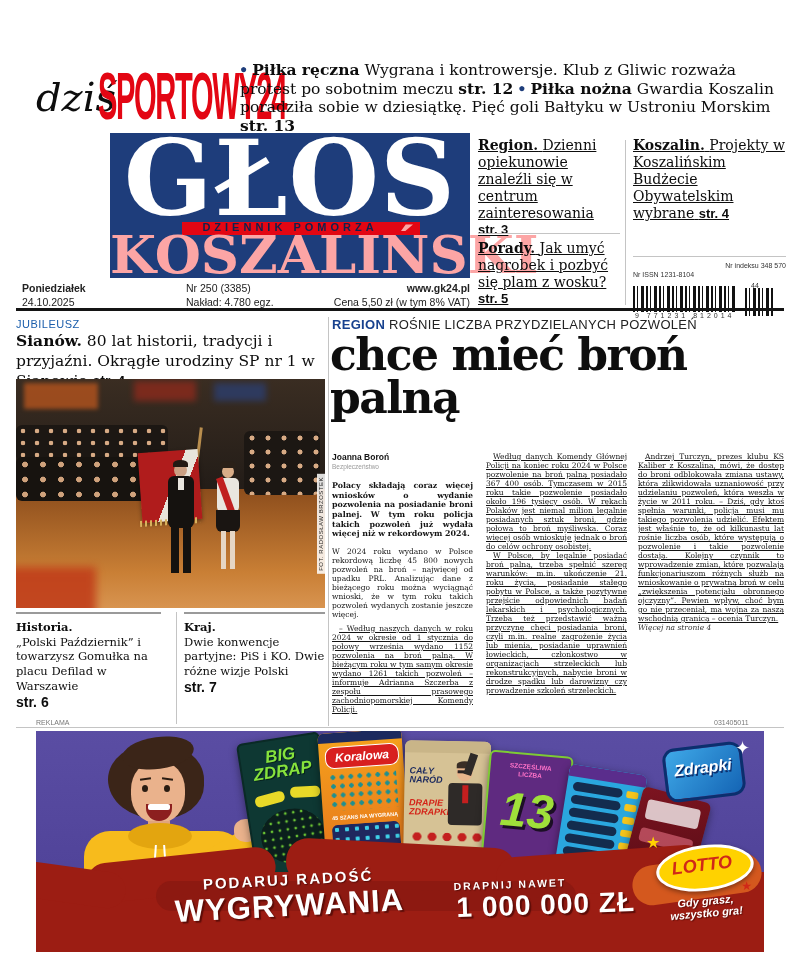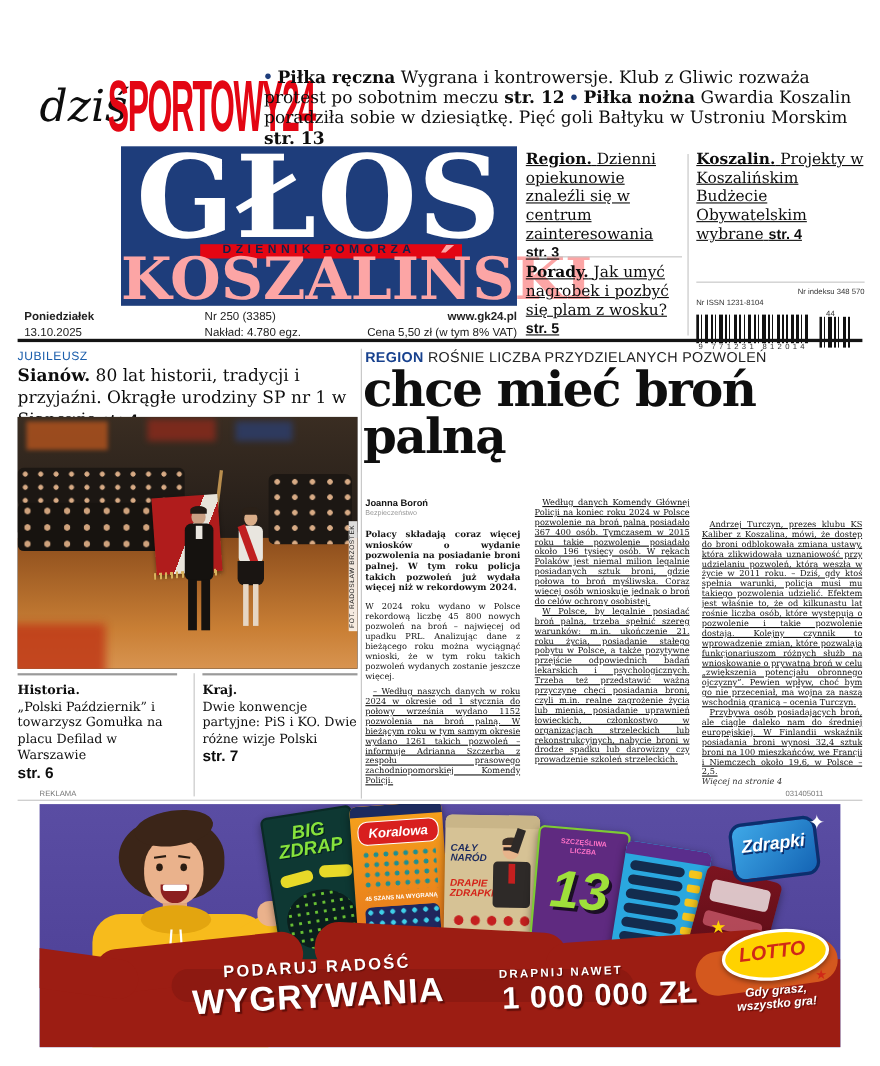--- a/index.html
+++ b/index.html
@@ -77,21 +77,21 @@
 
   <div class="abs mast">
     <div class="mast-title">GŁOS</div>
     <div class="mast-tagbar"></div>
     <div class="mast-tagline sans">DZIENNIK POMORZA</div>
     <div class="mast-sub">KOSZALIŃSKI</div>
   </div>
 
   <div class="abs infosmall" style="left:22px;top:281px;">
     <div class="b">Poniedziałek</div>
-    <div>13.10.2025</div>
+    <div>24.10.2025</div>
   </div>
   <div class="abs infosmall" style="left:186px;top:281px;">
     <div>Nr 250 (3385)</div>
     <div>Nakład: 4.780 egz.</div>
   </div>
   <div class="abs infosmall" style="left:280px;top:281px;width:190px;text-align:right;">
     <div class="b">www.gk24.pl</div>
     <div>Cena 5,50 zł (w tym 8% VAT)</div>
   </div>
 
@@ -193,23 +193,22 @@
     <div class="author">Joanna Boroń</div>
     <div class="sect">Bezpieczeństwo</div>
     <div class="lead">Polacy składają coraz więcej wniosków o wydanie pozwolenia na posiadanie broni palnej. W tym roku policja takich pozwoleń już wydała więcej niż w rekordowym 2024.</div>
     <p>W 2024 roku wydano w Polsce rekordową liczbę 45 800 nowych pozwoleń na broń – najwięcej od upadku PRL. Analizując dane z bieżącego roku można wyciągnąć wnioski, że w tym roku takich pozwoleń wydanych zostanie jeszcze więcej.</p>
     <p class="ind">– Według naszych danych w roku 2024 w okresie od 1 stycznia do połowy września wydano 1152 pozwolenia na broń palną. W bieżącym roku w tym samym okresie wydano 1261 takich pozwoleń – informuje Adrianna Szczerba z zespołu prasowego zachodniopomorskiej Komendy Policji.</p>
   </div>
   <div class="abs col" style="left:486px;width:141px;">
     <p class="ind">Według danych Komendy Głównej Policji na koniec roku 2024 w Polsce pozwolenie na broń palną posiadało 367 400 osób. Tymczasem w 2015 roku takie pozwolenie posiadało około 196 tysięcy osób. W rękach Polaków jest niemal milion legalnie posiadanych sztuk broni, gdzie połowa to broń myśliwska. Coraz więcej osób wnioskuje jednak o broń do celów ochrony osobistej.</p>
     <p class="ind">W Polsce, by legalnie posiadać broń palną, trzeba spełnić szereg warunków: m.in. ukończenie 21. roku życia, posiadanie stałego pobytu w Polsce, a także pozytywne przejście odpowiednich badań lekarskich i psychologicznych. Trzeba też przedstawić ważną przyczynę chęci posiadania broni, czyli m.in. realne zagrożenie życia lub mienia, posiadanie uprawnień łowieckich, członkostwo w organizacjach strzeleckich lub rekonstrukcyjnych, nabycie broni w drodze spadku lub darowizny czy prowadzenie szkoleń strzeleckich.</p>
   </div>
-  <div class="abs col" style="left:638px;width:146px;margin-top:20px;">
+  <div class="abs col" style="left:638px;width:146px;">
     <p class="ind">Andrzej Turczyn, prezes klubu KS Kaliber z Koszalina, mówi, że dostęp do broni odblokowała zmiana ustawy, która zlikwidowała uznaniowość przy udzielaniu pozwoleń, która weszła w życie w 2011 roku. – Dziś, gdy ktoś spełnia warunki, policja musi mu takiego pozwolenia udzielić. Efektem jest właśnie to, że od kilkunastu lat rośnie liczba osób, które występują o pozwolenie i takie pozwolenie dostają. Kolejny czynnik to wprowadzenie zmian, które pozwalają funkcjonariuszom różnych służb na wnioskowanie o prywatną broń w celu „zwiększenia potencjału obronnego ojczyzny”. Pewien wpływ, choć bym go nie przeceniał, ma wojna za naszą wschodnią granicą – ocenia Turczyn.</p>
-    <p class="ind">Przybywa osób posiadających broń, ale ciągle daleko nam do średniej europejskiej. W Finlandii wskaźnik posiadania broni wynosi 32,4 sztuk broni na 100 mieszkańców, we Francji i Niemczech około 19,6, w Polsce – 2,5.</p>
     <div class="more">Więcej na stronie 4</div>
   </div>
 
   <div class="abs tiny" style="left:36px;top:719px;color:#777;">REKLAMA</div>
   <div class="abs tiny" style="left:714px;top:719px;color:#777;">031405011</div>
 
   <div class="abs ad">
 
     <div style="position:absolute;left:0;top:0;width:280px;height:221px;">
       <div style="position:absolute;left:72px;top:12px;width:96px;height:76px;background:#3b2518;border-radius:50% 50% 46% 54%;"></div>

